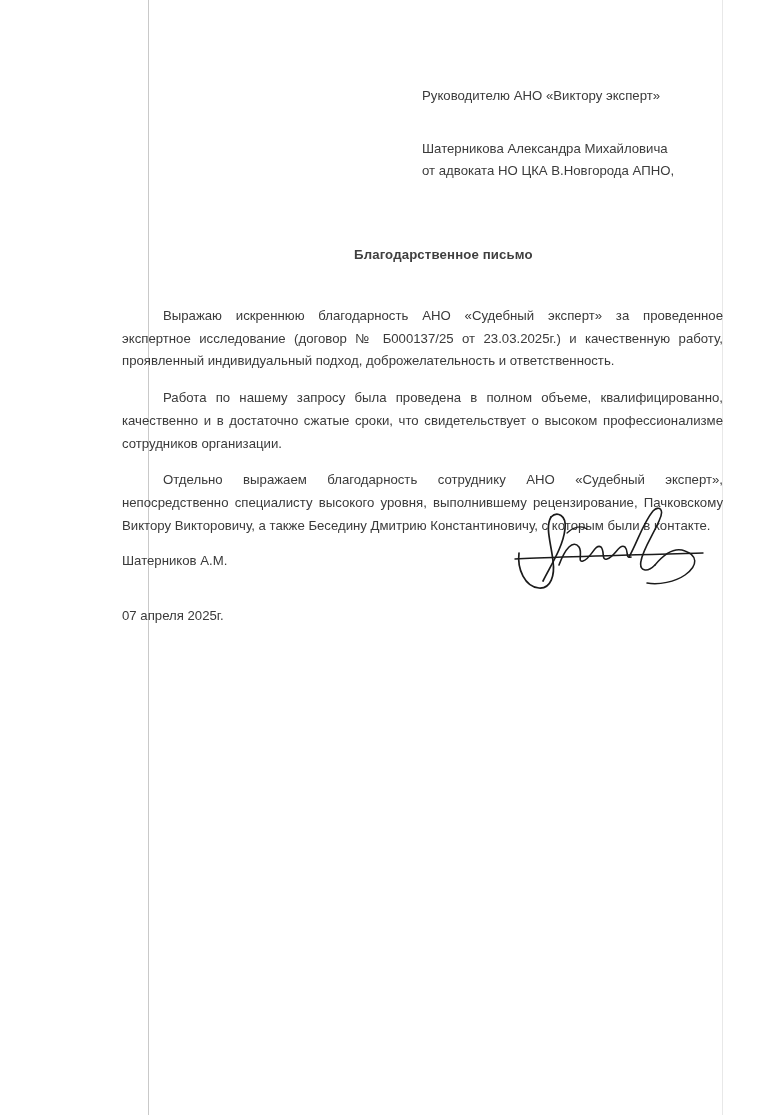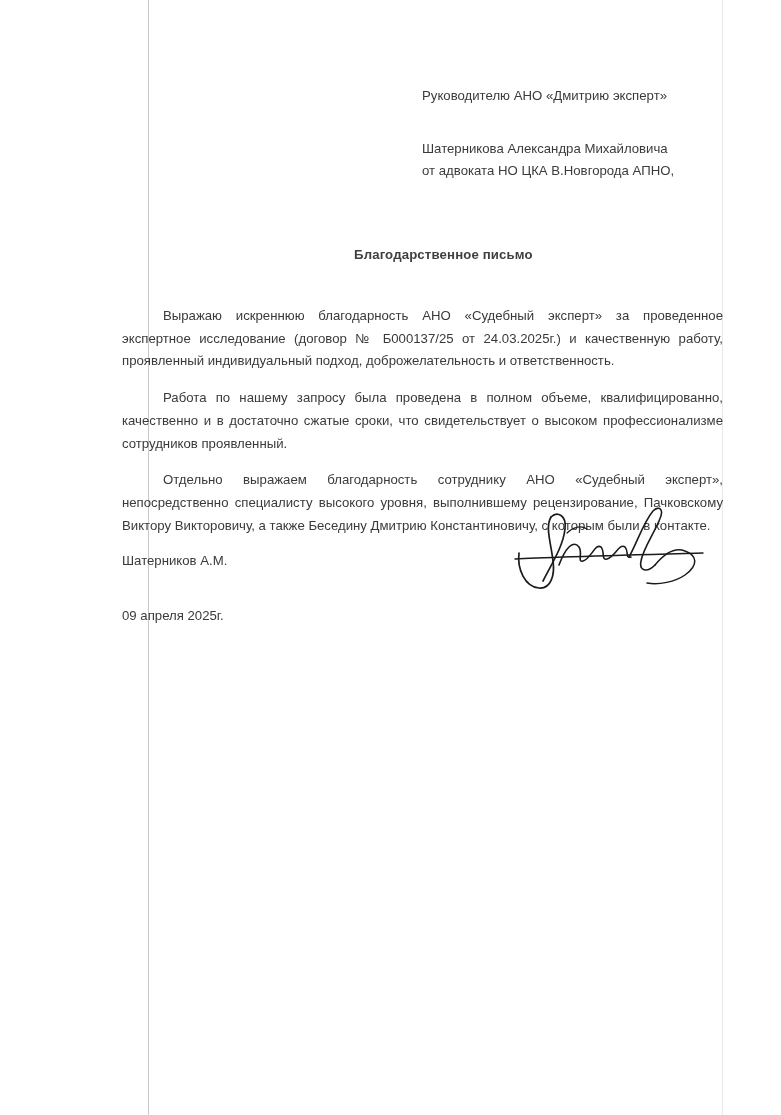--- a/index.html
+++ b/index.html
@@ -108,38 +108,38 @@
 <body>
 
 <div class="page">
 
   <div class="scan-line left"></div>
   <div class="scan-line right"></div>
 
   <div class="content">
 
     <div class="addressee">
-      <p class="to-line">Руководителю АНО «Дмитрию эксперт»</p>
+      <p class="to-line">Руководителю АНО «Виктору эксперт»</p>
       <div class="from-block">
         <div>Шатерникова Александра Михайловича</div>
         <div>от адвоката НО ЦКА В.Новгорода АПНО,</div>
       </div>
     </div>
 
     <div class="doc-title">Благодарственное письмо</div>
 
     <div class="body-copy">
-      <p>Выражаю искреннюю благодарность АНО «Судебный эксперт» за проведенное экспертное исследование (договор № Б000137/25 от 24.03.2025г.) и качественную работу, проявленный индивидуальный подход, доброжелательность и ответственность.</p>
-      <p>Работа по нашему запросу была проведена в полном объеме, квалифицированно, качественно и в достаточно сжатые сроки, что свидетельствует о высоком профессионализме сотрудников проявленный.</p>
+      <p>Выражаю искреннюю благодарность АНО «Судебный эксперт» за проведенное экспертное исследование (договор № Б000137/25 от 23.03.2025г.) и качественную работу, проявленный индивидуальный подход, доброжелательность и ответственность.</p>
+      <p>Работа по нашему запросу была проведена в полном объеме, квалифицированно, качественно и в достаточно сжатые сроки, что свидетельствует о высоком профессионализме сотрудников организации.</p>
       <p>Отдельно выражаем благодарность сотруднику АНО «Судебный эксперт», непосредственно специалисту высокого уровня, выполнившему рецензирование, Пачковскому Виктору Викторовичу, а также Беседину Дмитрию Константиновичу, с которым были в контакте.</p>
     </div>
 
     <div class="sign-name">Шатерников А.М.</div>
 
-    <div class="sign-date">09 апреля 2025г.</div>
+    <div class="sign-date">07 апреля 2025г.</div>
 
     <div class="signature-mark">
       <svg viewBox="0 0 210 92" xmlns="http://www.w3.org/2000/svg" fill="none" stroke="#1b1b1b" stroke-linecap="round" stroke-linejoin="round">
 
         <path d="M8 56 C40 54, 120 52, 196 50" stroke-width="1.4"></path>
 
         <path d="M12 50 C10 66, 18 84, 32 85 C44 86, 48 72, 46 58 C44 40, 38 24, 44 14" stroke-width="1.7"></path>
         <path d="M44 14 C50 8, 60 12, 58 26 C56 44, 44 62, 36 78" stroke-width="1.7"></path>
 
         <path d="M52 62 C58 46, 66 36, 72 44 C76 50, 70 60, 76 58 C84 56, 88 40, 94 44

